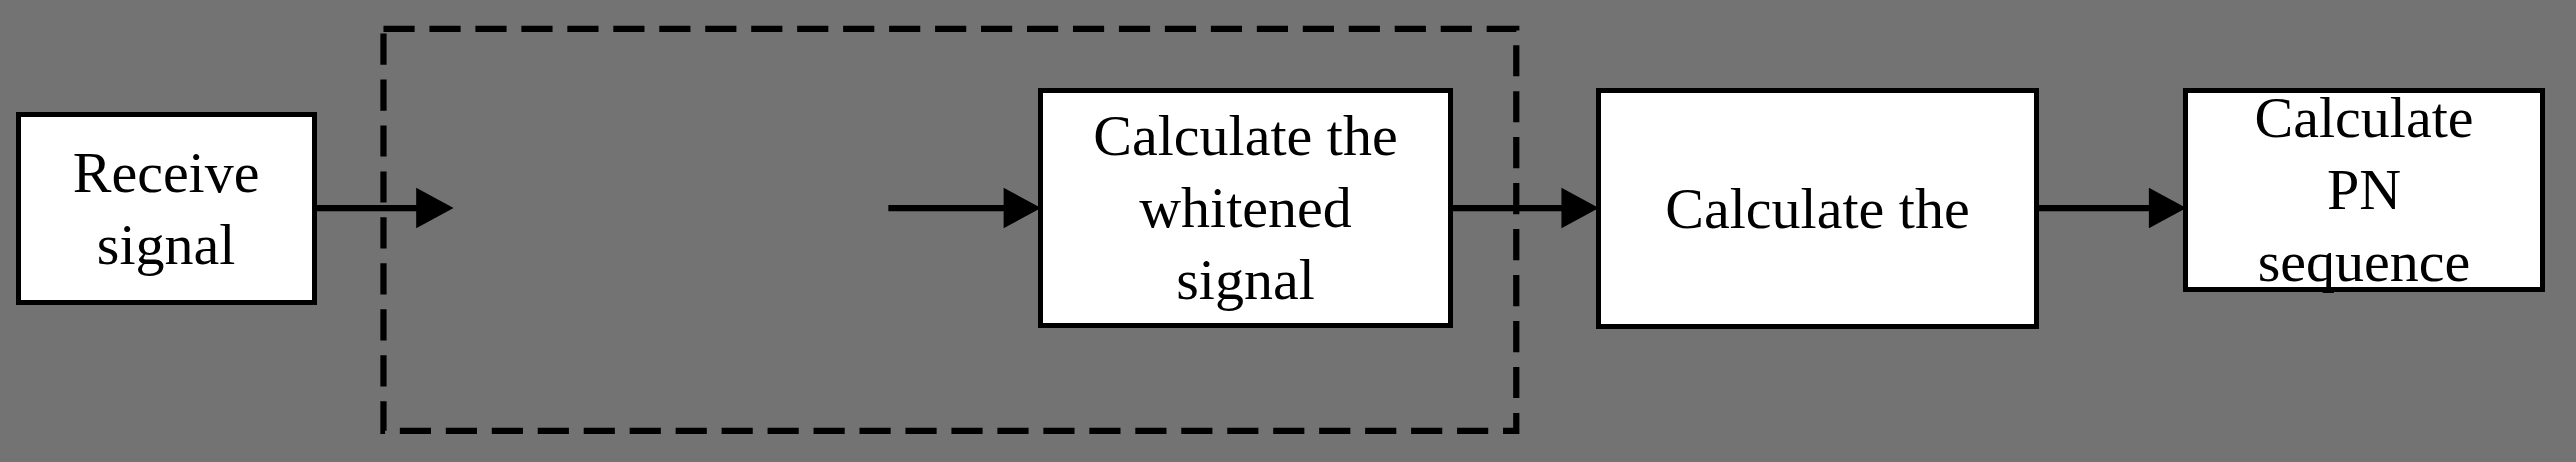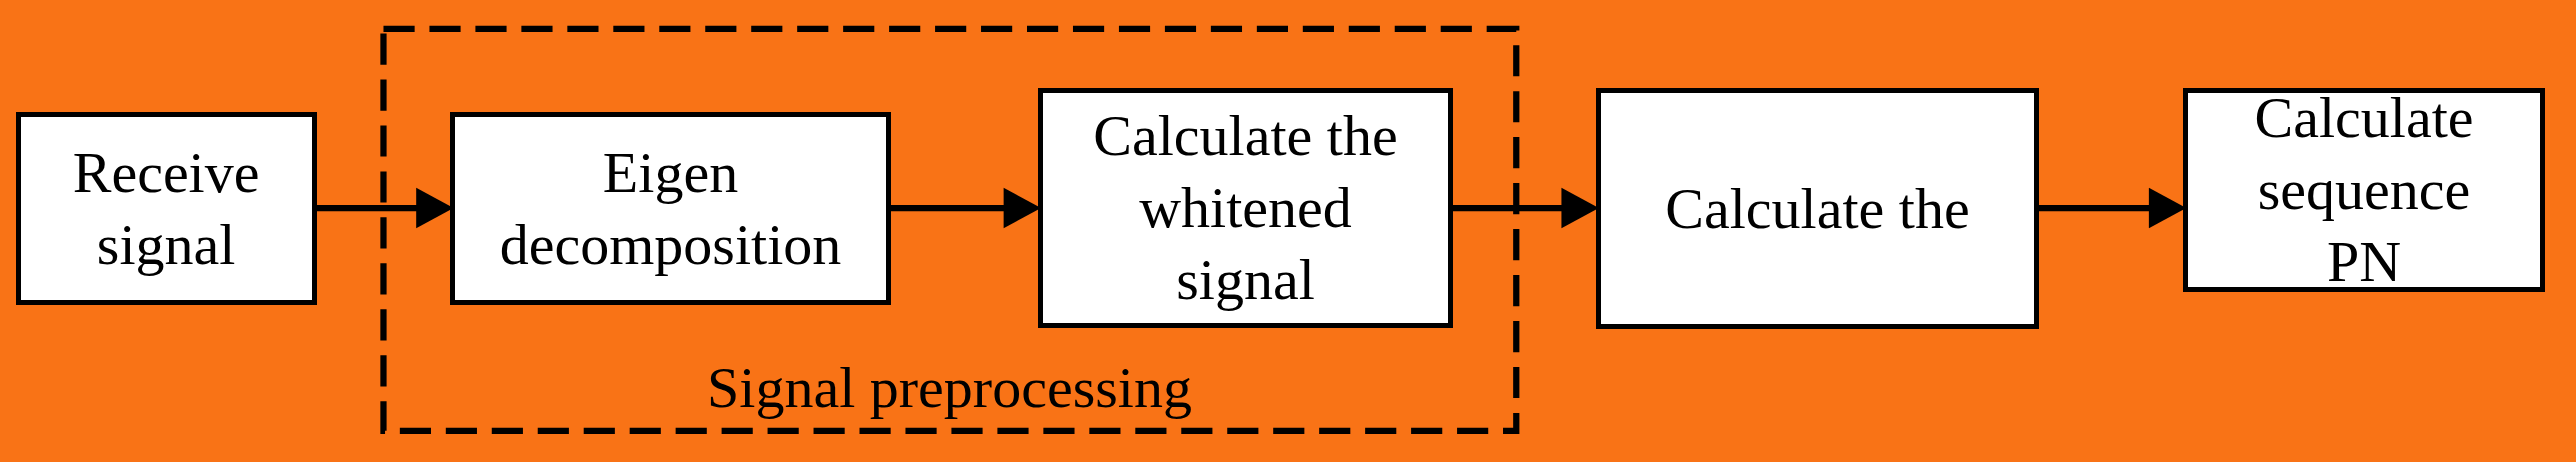--- a/index.html
+++ b/index.html
@@ -1,20 +1,20 @@
 <!DOCTYPE html>
 <html style="font-size:12.5px"><head>
 <meta charset="utf-8">
 <style>
   html, body { margin: 0; padding: 0; background: #ffffff; }
   #canvas {
     position: relative;
     width: 2576px;
     height: 462px;
-    background: #f97316;
+    background: #737373;
     font-family: "Liberation Serif", "DejaVu Serif", serif;
     color: #000000;
     overflow: hidden;
   }
   #wires {
     position: absolute;
     left: 0; top: 0;
     width: 2576px; height: 462px;
   }
   .box {
@@ -72,37 +72,32 @@
       <line x1="2613" y1="267" x2="2762" y2="267" stroke="#000000" stroke-width="8"></line>
       <polygon points="2758,241 2758,293 2806,267" fill="#000000"></polygon>
     </g>
   </svg>
 
   <div class="box" id="box-receive">
     <span class="line">Receive</span>
     <span class="line">signal</span>
   </div>
 
-  <div class="box" id="box-eigen">
-    <span class="line">Eigen</span>
-    <span class="line">decomposition</span>
-  </div>
 
   <div class="box" id="box-whitened">
     <span class="line">Calculate the</span>
     <span class="line">whitened</span>
     <span class="line">signal</span>
   </div>
 
   <div class="box" id="box-separation">
     <span class="line">Calculate the</span>
   </div>
 
   <div class="box" id="box-pn">
     <span class="line">Calculate</span>
+    <span class="line">PN</span>
     <span class="line">sequence</span>
-    <span class="line">PN</span>
   </div>
 
-  <div id="group-label">Signal preprocessing</div>
 
 </div>
 
 
 </body></html>

